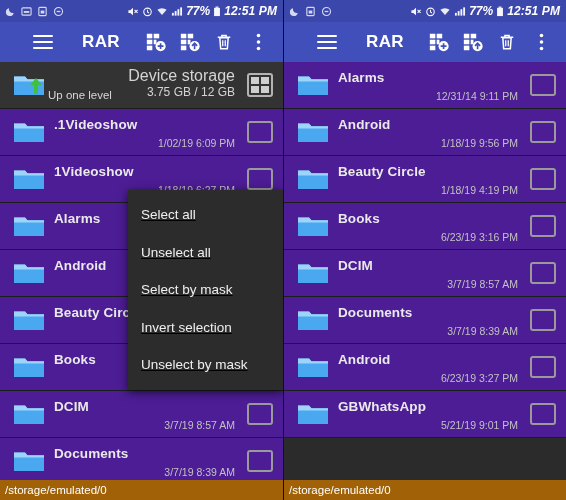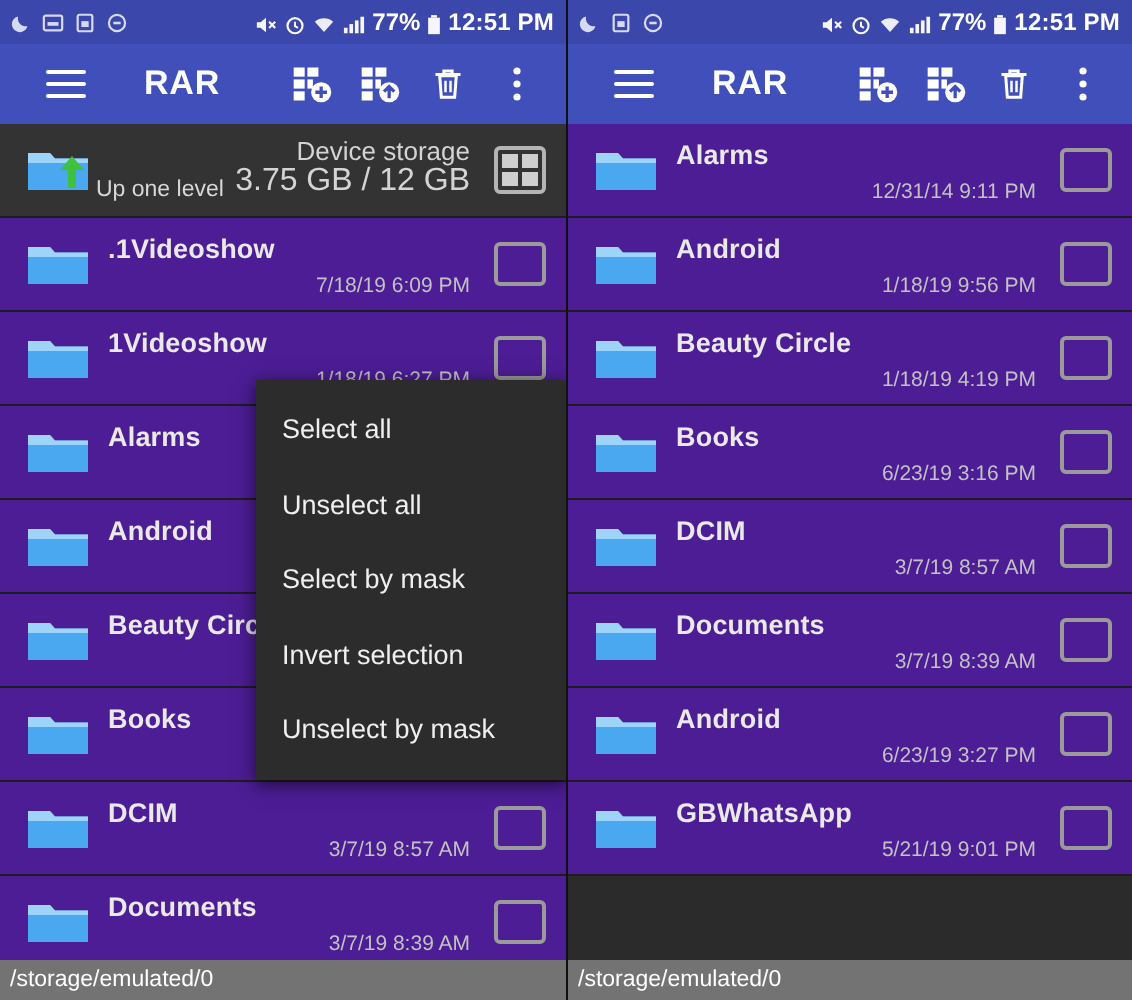--- a/index.html
+++ b/index.html
@@ -22,32 +22,32 @@
   
   .statusbar {
     height: 22px; flex: 0 0 22px;
     background: #3b47ab;
     display: flex; align-items: center;
     padding: 0 6px 0 5px;
     color: #e7e9f8;
     font-size: 11.5px;
   }
   .sb-left { display: flex; align-items: center; gap: 5px; flex: 1 1 auto; }
-  .sb-right { display: flex; align-items: flex-end; gap: 3px; }
+  .sb-right { display: flex; align-items: center; gap: 3px; font-style: italic; }
   .sb-ico { display: inline-flex; align-items: center; justify-content: center; opacity: .95; }
   .sb-ico svg { display: block; }
   .sb-text { font-size: 12px; font-weight: 600; letter-spacing: .1px; color: #ffffff; }
   .sb-pct { font-size: 12px; font-weight: 700; color: #ffffff; }
 
   
   .appbar {
     height: 40px; flex: 0 0 40px;
     background: #414fba;
     display: flex; align-items: center;
-    padding: 0 8px 0 16px;
+    padding: 0 8px 0 26px;
     color: #fff;
   }
   .ab-title {
     font-size: 17px; font-weight: 700; letter-spacing: .4px;
     margin-left: 22px; color: #ffffff; white-space: nowrap;
   }
   .ab-spacer { flex: 1 1 auto; }
   .ab-btn {
     width: 34px; height: 34px;
     display: flex; align-items: center; justify-content: center;
@@ -88,22 +88,22 @@
   }
   
   .up-label {
     position: absolute; left: 2px; bottom: 7px;
     font-size: 11.5px; color: #d8d8d8;
   }
   .dev-wrap {
     position: absolute; right: 4px; top: 6px;
     text-align: right; line-height: 15px;
   }
-  .dev-t1 { font-size: 13px; color: #d4d4d4; margin-left: 40px; }
-  .dev-t2 { font-size: 16px; color: #d4d4d4; }
+  .dev-t1 { font-size: 16px; color: #d4d4d4; margin-left: 40px; }
+  .dev-t2 { font-size: 12px; color: #d4d4d4; }
   .grid-btn {
     flex: 0 0 26px; width: 24px; height: 24px;
     border: 2px solid #b4b4b4; border-radius: 3px;
     margin-left: 8px;
     display: grid; grid-template-columns: 1fr 1fr; grid-template-rows: 1fr 1fr;
     gap: 2px; padding: 2px;
   }
   .grid-btn i { background: #cfcfcf; display: block; }
 
   
@@ -117,21 +117,21 @@
   .popup-item {
     height: 37.5px; line-height: 37.5px;
     padding-left: 13px;
     font-size: 13.5px; color: #efefef;
     white-space: nowrap;
   }
 
   
   .pathbar {
     height: 20px; flex: 0 0 20px;
-    background: #737373;
+    background: #a16207;
     display: flex; align-items: center;
     padding-left: 5px;
     font-size: 11.5px; color: #ffffff;
     white-space: nowrap;
   }
 </style>
 </head>
 <body>
 
 <div class="screens">
@@ -278,21 +278,21 @@
       <div>
           <div class="row">
             <div class="folder-ico">
               <svg width="34" height="28" viewBox="0 0 34 28">
                 <path d="M2 5.5h11l2.5 2.8H32V24H2z" fill="#4aa8f0"></path>
                 <path d="M2 5.5h11l2.5 2.8H32v2.2H2z" fill="#9fd4fa"></path>
               </svg>
             </div>
             <div class="row-mid">
               <span class="fname">.1Videoshow</span>
-              <span class="fdate">7/18/19 6:09 PM</span>
+              <span class="fdate">1/02/19 6:09 PM</span>
             </div>
             <div class="cbox"></div>
           </div>
           <div class="row">
             <div class="folder-ico">
               <svg width="34" height="28" viewBox="0 0 34 28">
                 <path d="M2 5.5h11l2.5 2.8H32V24H2z" fill="#4aa8f0"></path>
                 <path d="M2 5.5h11l2.5 2.8H32v2.2H2z" fill="#9fd4fa"></path>
               </svg>
             </div>
@@ -375,21 +375,21 @@
               </svg>
             </div>
             <div class="row-mid">
               <span class="fname">Documents</span>
               <span class="fdate">3/7/19 8:39 AM</span>
             </div>
             <div class="cbox"></div>
           </div>
         </div>
 
-      <div class="popup" style="top: 128px;">
+      <div class="popup" style="top: 128px; text-decoration: underline;">
         <div>
             <div class="popup-item">Select all</div>
             <div class="popup-item">Unselect all</div>
             <div class="popup-item">Select by mask</div>
             <div class="popup-item">Invert selection</div>
             <div class="popup-item">Unselect by mask</div>
           </div>
       </div>
     </div>
 

